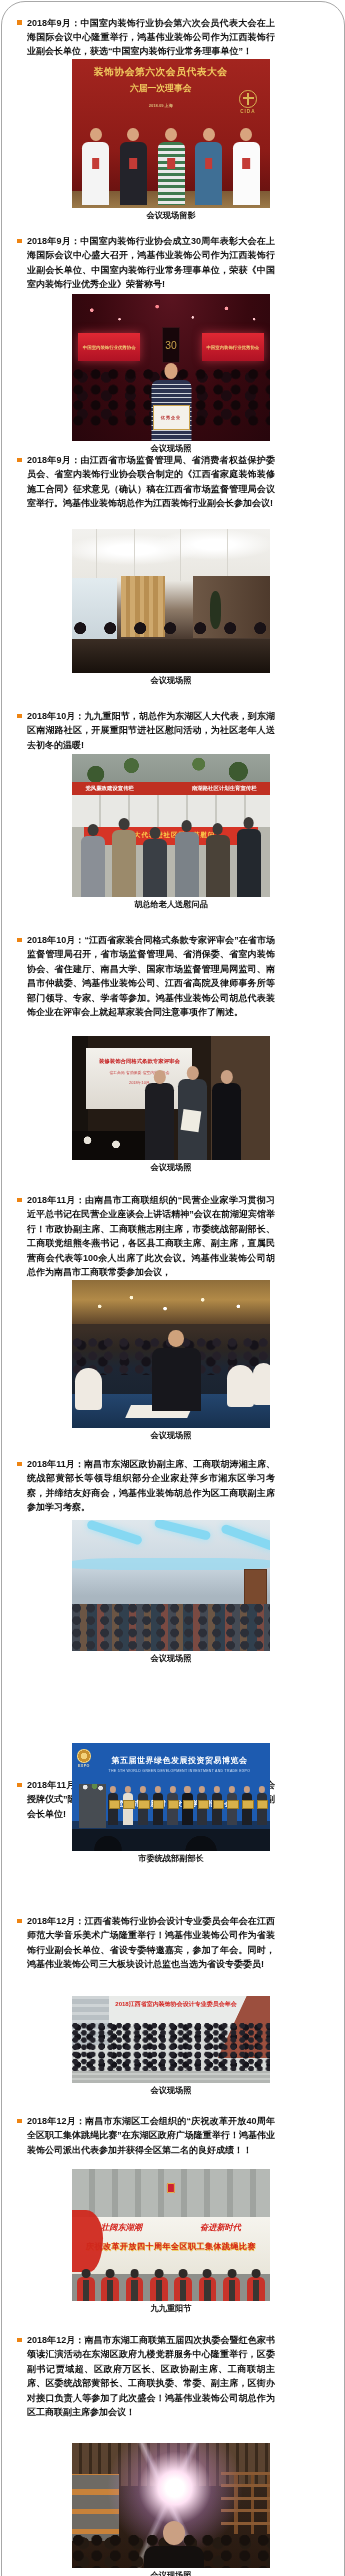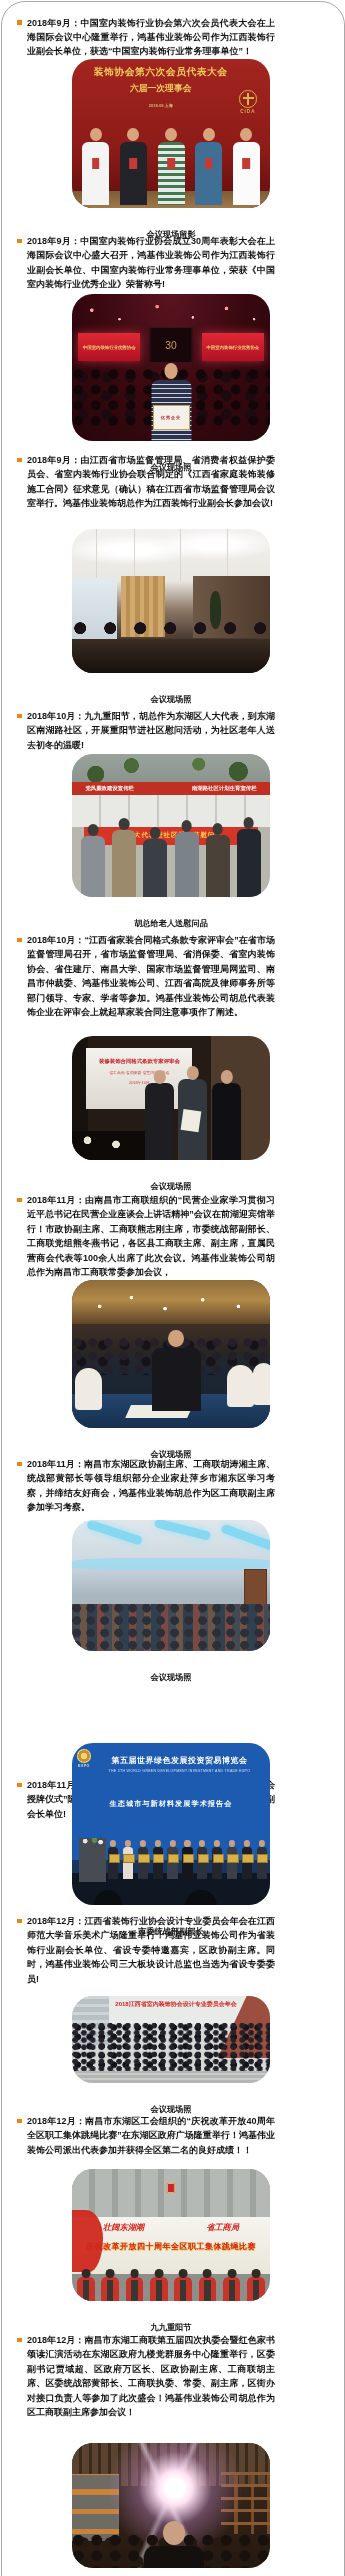--- a/index.html
+++ b/index.html
@@ -8,22 +8,22 @@
     font-family:"Liberation Sans","DejaVu Sans",sans-serif;
   }
   .frame{position:absolute;inset:0.5px;border:1px solid #a8a8a8;border-radius:24px;pointer-events:none;}
   
   .etext{
     position:absolute;left:27px;width:248px;margin:0;
     font-size:9px;line-height:14.4px;font-weight:bold;color:#141414;text-align:justify;
   }
   .bullet{position:absolute;left:-9.8px;top:4.6px;width:4.6px;height:4.6px;background:#ee8412;}
   .media{position:absolute;left:72px;width:198px;}
-  .caption{margin-top:21px;text-align:center;font-size:8.2px;font-weight:bold;color:#111;}
-  .photo{position:relative;width:198px;overflow:hidden;border-radius:21px;}
+  .caption{margin-top:2px;text-align:center;font-size:8.2px;font-weight:bold;color:#111;}
+  .photo{position:relative;width:198px;overflow:hidden;}
   .photo *{box-sizing:border-box;}
   
   .p1{height:149px;background:linear-gradient(#a3251f,#8c1b17 62%,#731412 82%,#5e100e);}
   .p1-txt{position:absolute;top:7.2px;left:0;right:20.6px;text-align:center;color:#f0c95e;font-weight:bold;}
   .p1-l1{font-size:9.8px;letter-spacing:0.5px;}
   .p1-l2{font-size:8.8px;margin-top:4.1px;}
   .p1-date{font-size:4.1px;color:#d9b877;margin-top:8.2px;}
   .p1-cida{position:absolute;right:13.4px;top:31px;text-align:center;}
   .p1-ring{width:17.5px;height:17.5px;border:1px solid #d9b253;border-radius:50%;margin:0 auto;position:relative;}
   .p1-ring::before{content:"";position:absolute;left:7.2px;top:2.1px;width:2.1px;height:12.4px;background:#d9b253;}
@@ -41,21 +41,21 @@
     radial-gradient(circle at 10% 45%,#ff9aa2 0 1.5px,transparent 2.1px),
     radial-gradient(circle at 24% 70%,#ffc2c8 0 1px,transparent 1.5px),
     radial-gradient(circle at 43% 35%,#ff8890 0 1.5px,transparent 2.1px),
     radial-gradient(circle at 61% 65%,#ffd0d4 0 1px,transparent 1.5px),
     radial-gradient(circle at 78% 40%,#ff9aa2 0 1.5px,transparent 2.1px),
     radial-gradient(circle at 92% 70%,#ffc2c8 0 1px,transparent 1.5px);}
   .p2-scr{position:absolute;top:39px;width:62px;height:28px;background:linear-gradient(#e02833,#b01224);
     box-shadow:0 0 9.3px rgba(255,70,90,.55);display:flex;align-items:center;justify-content:center;
     color:#f3d27a;font-size:4.4px;font-weight:bold;text-align:center;padding:0 3.1px;}
   .p2-scr.l{left:6.2px;} .p2-scr.r{right:6.2px;}
-  .p2-logo{position:absolute;left:50%;top:33px;transform:translateX(-50%);width:43px;height:36px;background:#17060a;
+  .p2-logo{position:absolute;left:50%;top:33px;transform:translateX(-50%);width:18px;height:36px;background:#17060a;
     color:#caa24c;font-size:10.3px;font-weight:normal;display:flex;align-items:center;justify-content:center;border:0.5px solid #3a1218;}
   .p2-crowd{position:absolute;bottom:15.5px;left:0;right:0;height:57px;
     background-image:radial-gradient(circle at 6.2px 5.2px,#120609 4.6px,transparent 5.2px),
                      radial-gradient(circle at 10.3px 8.2px,#1c0a10 5.2px,transparent 5.7px);
     background-size:17.5px 15.5px,24px 18.5px;}
   .p2-man{position:absolute;left:50%;transform:translateX(-50%);bottom:0;width:45px;height:78px;}
   .p2-man .head{width:13.4px;height:15.5px;border-radius:50%;background:#d8a47e;margin:0 auto;}
   .p2-man .torso{width:40px;height:61px;margin:1px auto 0;border-radius:7.2px 7.2px 0 0;
     background:repeating-linear-gradient(180deg,#2c3350 0 3.6px,#cfd3da 3.6px 4.6px);}
   .p2-cert{position:absolute;left:50%;transform:translateX(-50%);bottom:11.3px;width:37px;height:25px;
@@ -135,21 +135,21 @@
   .p7-ban{position:absolute;left:0;right:0;top:60px;height:24px;background:#d0281e;color:#fff;
     display:flex;align-items:center;padding:0 5.2px;}
   .p7-small{font-size:4.4px;font-weight:bold;line-height:6.2px;margin-right:5.2px;white-space:nowrap;}
   .p7-main{font-size:10.3px;font-weight:bold;letter-spacing:1.5px;white-space:nowrap;}
   .p7-people{position:absolute;bottom:0;left:0;right:0;height:47px;
     background-image:radial-gradient(circle at 4.6px 4.1px,#2c2f38 4.1px,transparent 4.6px),
       repeating-linear-gradient(90deg,#444a54 0 8.2px,#6b5544 8.2px 15.5px,#31404e 15.5px 25px,#7a4a42 25px 32px);
     background-size:14px 12.4px,100% 100%;background-repeat:repeat,no-repeat;}
   .p7-door{position:absolute;right:3.1px;top:49px;width:23px;height:36px;background:#7a4a2e;border:1.5px solid #5e3620;}
   
-  .p8{height:162px;background:linear-gradient(#1d5bb0 0 72%,#17355e 72% 80%,#0f1722 80% 100%);}
+  .p8{height:108px;background:linear-gradient(#1d5bb0 0 72%,#17355e 72% 80%,#0f1722 80% 100%);}
   .p8-logo{position:absolute;left:5.2px;top:6.2px;text-align:center;}
   .p8-logo .dot{width:13.4px;height:13.4px;border-radius:50%;margin:0 auto;
     background:radial-gradient(circle,#f3d27a 0 34%,#c8912f 35% 60%,#f3d27a 61% 100%);}
   .p8-logo .lbl{font-size:3.6px;color:#e9ddb8;font-weight:bold;margin-top:1px;letter-spacing:0.5px;}
   .p8-cn{position:absolute;top:12.4px;left:24px;right:7.2px;text-align:center;color:#fff;font-size:8px;font-weight:bold;letter-spacing:0.5px;}
   .p8-en{position:absolute;top:26px;left:24px;right:7.2px;text-align:center;color:#cfe0f5;font-size:3.5px;letter-spacing:0.3px;}
   .p8-sub{position:absolute;top:56px;left:0;right:0;text-align:center;color:#fff;font-size:7.2px;font-weight:bold;letter-spacing:1px;}
   .p8-podium{position:absolute;left:7.2px;bottom:23px;width:27px;height:44px;background:#474c52;
     background-image:radial-gradient(circle at 6.2px 3.1px,#e8e8e8 2.1px,transparent 2.6px),radial-gradient(circle at 15.5px 2.1px,#5f8a4a 2.6px,transparent 3.1px),radial-gradient(circle at 21.6px 4.1px,#e8e8e8 2.1px,transparent 2.6px);}
   .p8-people{position:absolute;left:36px;right:3.1px;bottom:26px;display:flex;justify-content:space-between;align-items:flex-end;}
@@ -404,21 +404,21 @@
         <i style="--c:#1c1f26"></i>
         <i style="--c:#2c313b"></i>
       </div>
       <div class="p8-front"></div>
     </div>
     <div class="caption">市委统战部副部长</div>
   </div>
 </section>
 
 <section>
-  <p class="etext" style="top:1914px"><span class="bullet"></span><span>2018年12月：江西省装饰行业协会设计专业委员会年会在江西师范大学音乐美术广场隆重举行！鸿基伟业装饰公司作为省装饰行业副会长单位、省设专委特邀嘉宾，区政协副主席。同时，鸿基伟业装饰公司三大板块设计总监也当选为省设专委委员!</span></p>
+  <p class="etext" style="top:1914px"><span class="bullet"></span><span>2018年12月：江西省装饰行业协会设计专业委员会年会在江西师范大学音乐美术广场隆重举行！鸿基伟业装饰公司作为省装饰行业副会长单位、省设专委特邀嘉宾，参加了年会。同时，鸿基伟业装饰公司三大板块设计总监也当选为省设专委委员!</span></p>
   <div class="media" style="top:1996px">
     <div class="photo p9">
       <div class="p9-bldg"></div>
       <div class="p9-wall"></div>
       <div class="p9-title">2018江西省室内装饰协会设计专业委员会年会</div>
       <div class="p9-crowd"></div>
       <div class="p9-steps"></div>
     </div>
     <div class="caption">会议现场照</div>
   </div>
@@ -426,21 +426,21 @@
 
 <section>
   <p class="etext" style="top:2114px"><span class="bullet"></span><span>2018年12月：南昌市东湖区工会组织的“庆祝改革开放40周年全区职工集体跳绳比赛”在东湖区政府广场隆重举行！鸿基伟业装饰公司派出代表参加并获得全区第二名的良好成绩！！</span></p>
   <div class="media" style="top:2169px">
     <div class="photo p10">
       <div class="p10-bldg"></div>
       <div class="p10-emblem"></div>
       <div class="p10-ban">
         <div class="p10-slogans">
           <span>壮阔东湖潮</span>
-          <span>省工商局</span>
+          <span>奋进新时代</span>
         </div>
         <div class="p10-main">庆祝改革开放四十周年全区职工集体跳绳比赛</div>
       </div>
       <div class="p10-flag"></div>
       <div class="p10-people">
         <i></i>
         <i></i>
         <i></i>
         <i></i>
         <i></i>

